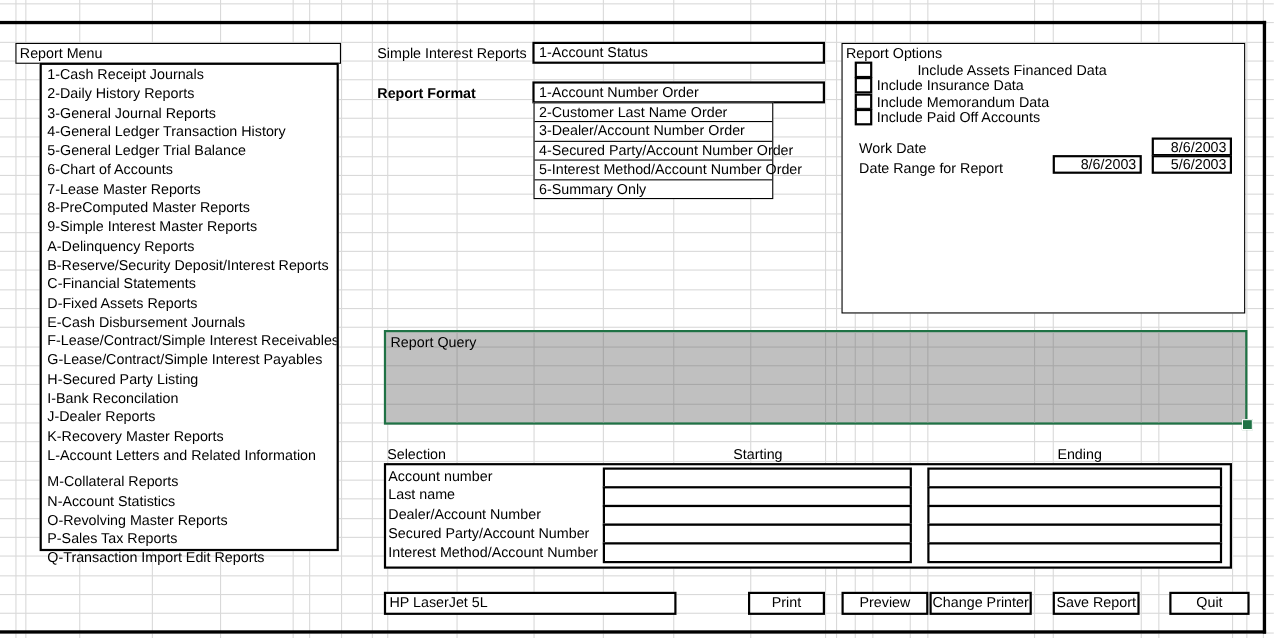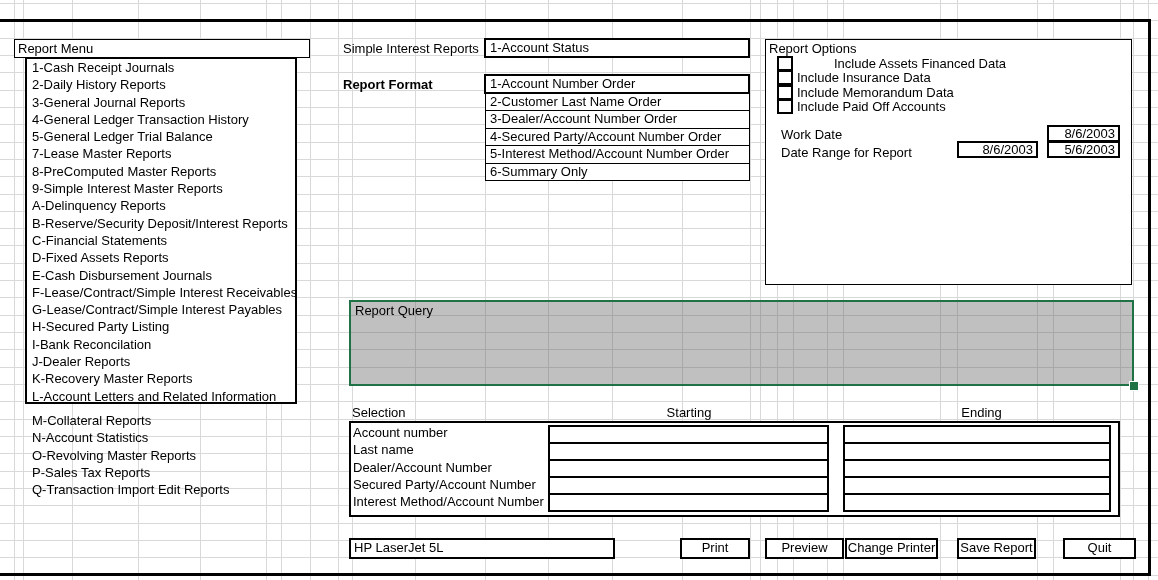--- a/index.html
+++ b/index.html
@@ -15,27 +15,27 @@
   .qvline{position:absolute;top:0;bottom:0;width:1px;background:#a8a8a8;}
   .qhline{position:absolute;left:0;right:0;height:1px;background:#a8a8a8;}
   
   .frame{position:absolute;background:#000;}
   
   .box{position:absolute;background:#fff;border:2px solid #000;box-sizing:border-box;}
   .thinbox{position:absolute;background:#fff;border:1px solid #000;box-sizing:border-box;}
   .lbl{position:absolute;white-space:nowrap;}
   
   #menu-header{left:14px;top:39px;width:296px;height:19px;line-height:17px;padding-left:3px;}
-  #menu-list{left:25px;top:57px;width:272px;height:347px;border-width:2px;}
+  #menu-list{left:36px;top:57px;width:272px;height:444px;border-width:2px;}
   .menu-item{height:17.3px;line-height:17.3px;padding-left:5px;white-space:nowrap;overflow:hidden;}
   .menu-gap{height:7px;}
   
   #report-type-box{left:484px;top:38px;width:266px;height:20px;line-height:16px;padding-left:4px;}
   #format-selected-box{left:484px;top:74px;width:266px;height:20px;line-height:16px;padding-left:4px;}
-  #format-options{left:485px;top:93px;width:265px;border-width:1px;background:#fff;}
+  #format-options{left:485px;top:93px;width:218px;border-width:1px;background:#fff;}
   .format-option{height:16.4px;line-height:16.4px;padding-left:4px;border-bottom:1px solid #000;white-space:nowrap;}
   .format-option:last-child{border-bottom:none;}
   
   #options-panel{left:765px;top:39px;width:367px;height:246px;}
   .checkbox{position:absolute;left:777px;width:16px;height:15px;background:#fff;border:2px solid #000;box-sizing:border-box;}
   .cb-label{position:absolute;left:797px;line-height:14px;white-space:nowrap;}
   .datebox{position:absolute;background:#fff;border:2px solid #000;box-sizing:border-box;height:17px;line-height:13px;text-align:right;padding-right:3px;}
   
   #query-box{left:349px;top:300px;width:785px;height:86px;background:#c0c0c0;border:2px solid #1f7245;box-sizing:border-box;}
   #query-title{padding:1px 12px 0 4px;position:relative;z-index:2;}
@@ -127,20 +127,21 @@
 
 <div id="menu-header" class="thinbox">
   <span>Report Menu</span>
 </div>
 <div id="menu-list" class="box">
     <div class="menu-item">1-Cash Receipt Journals</div>
     <div class="menu-item">2-Daily History Reports</div>
     <div class="menu-item">3-General Journal Reports</div>
     <div class="menu-item">4-General Ledger Transaction History</div>
     <div class="menu-item">5-General Ledger Trial Balance</div>
+    <div class="menu-item">6-Chart of Accounts</div>
     <div class="menu-item">7-Lease Master Reports</div>
     <div class="menu-item">8-PreComputed Master Reports</div>
     <div class="menu-item">9-Simple Interest Master Reports</div>
     <div class="menu-item">A-Delinquency Reports</div>
     <div class="menu-item">B-Reserve/Security Deposit/Interest Reports</div>
     <div class="menu-item">C-Financial Statements</div>
     <div class="menu-item">D-Fixed Assets Reports</div>
     <div class="menu-item">E-Cash Disbursement Journals</div>
     <div class="menu-item">F-Lease/Contract/Simple Interest Receivables</div>
     <div class="menu-item">G-Lease/Contract/Simple Interest Payables</div>

